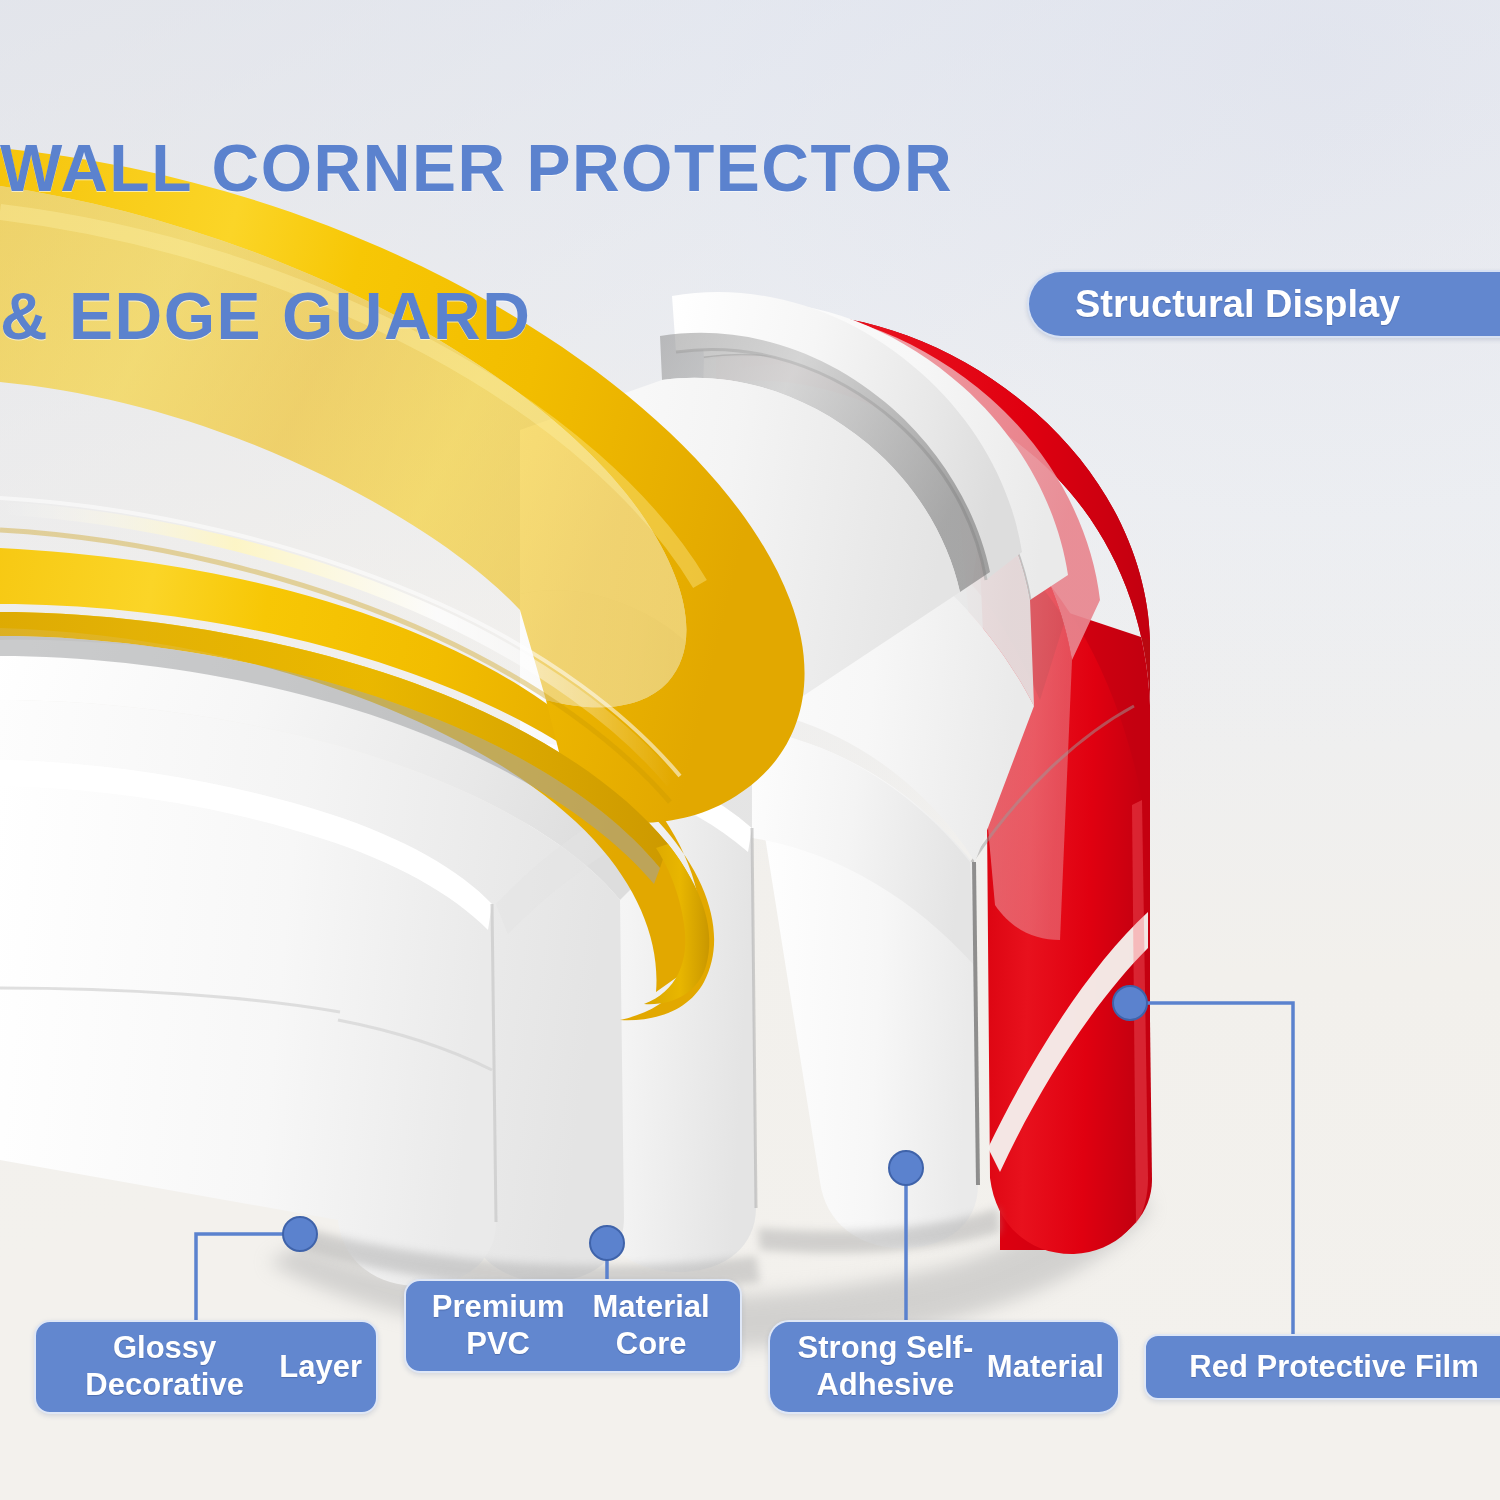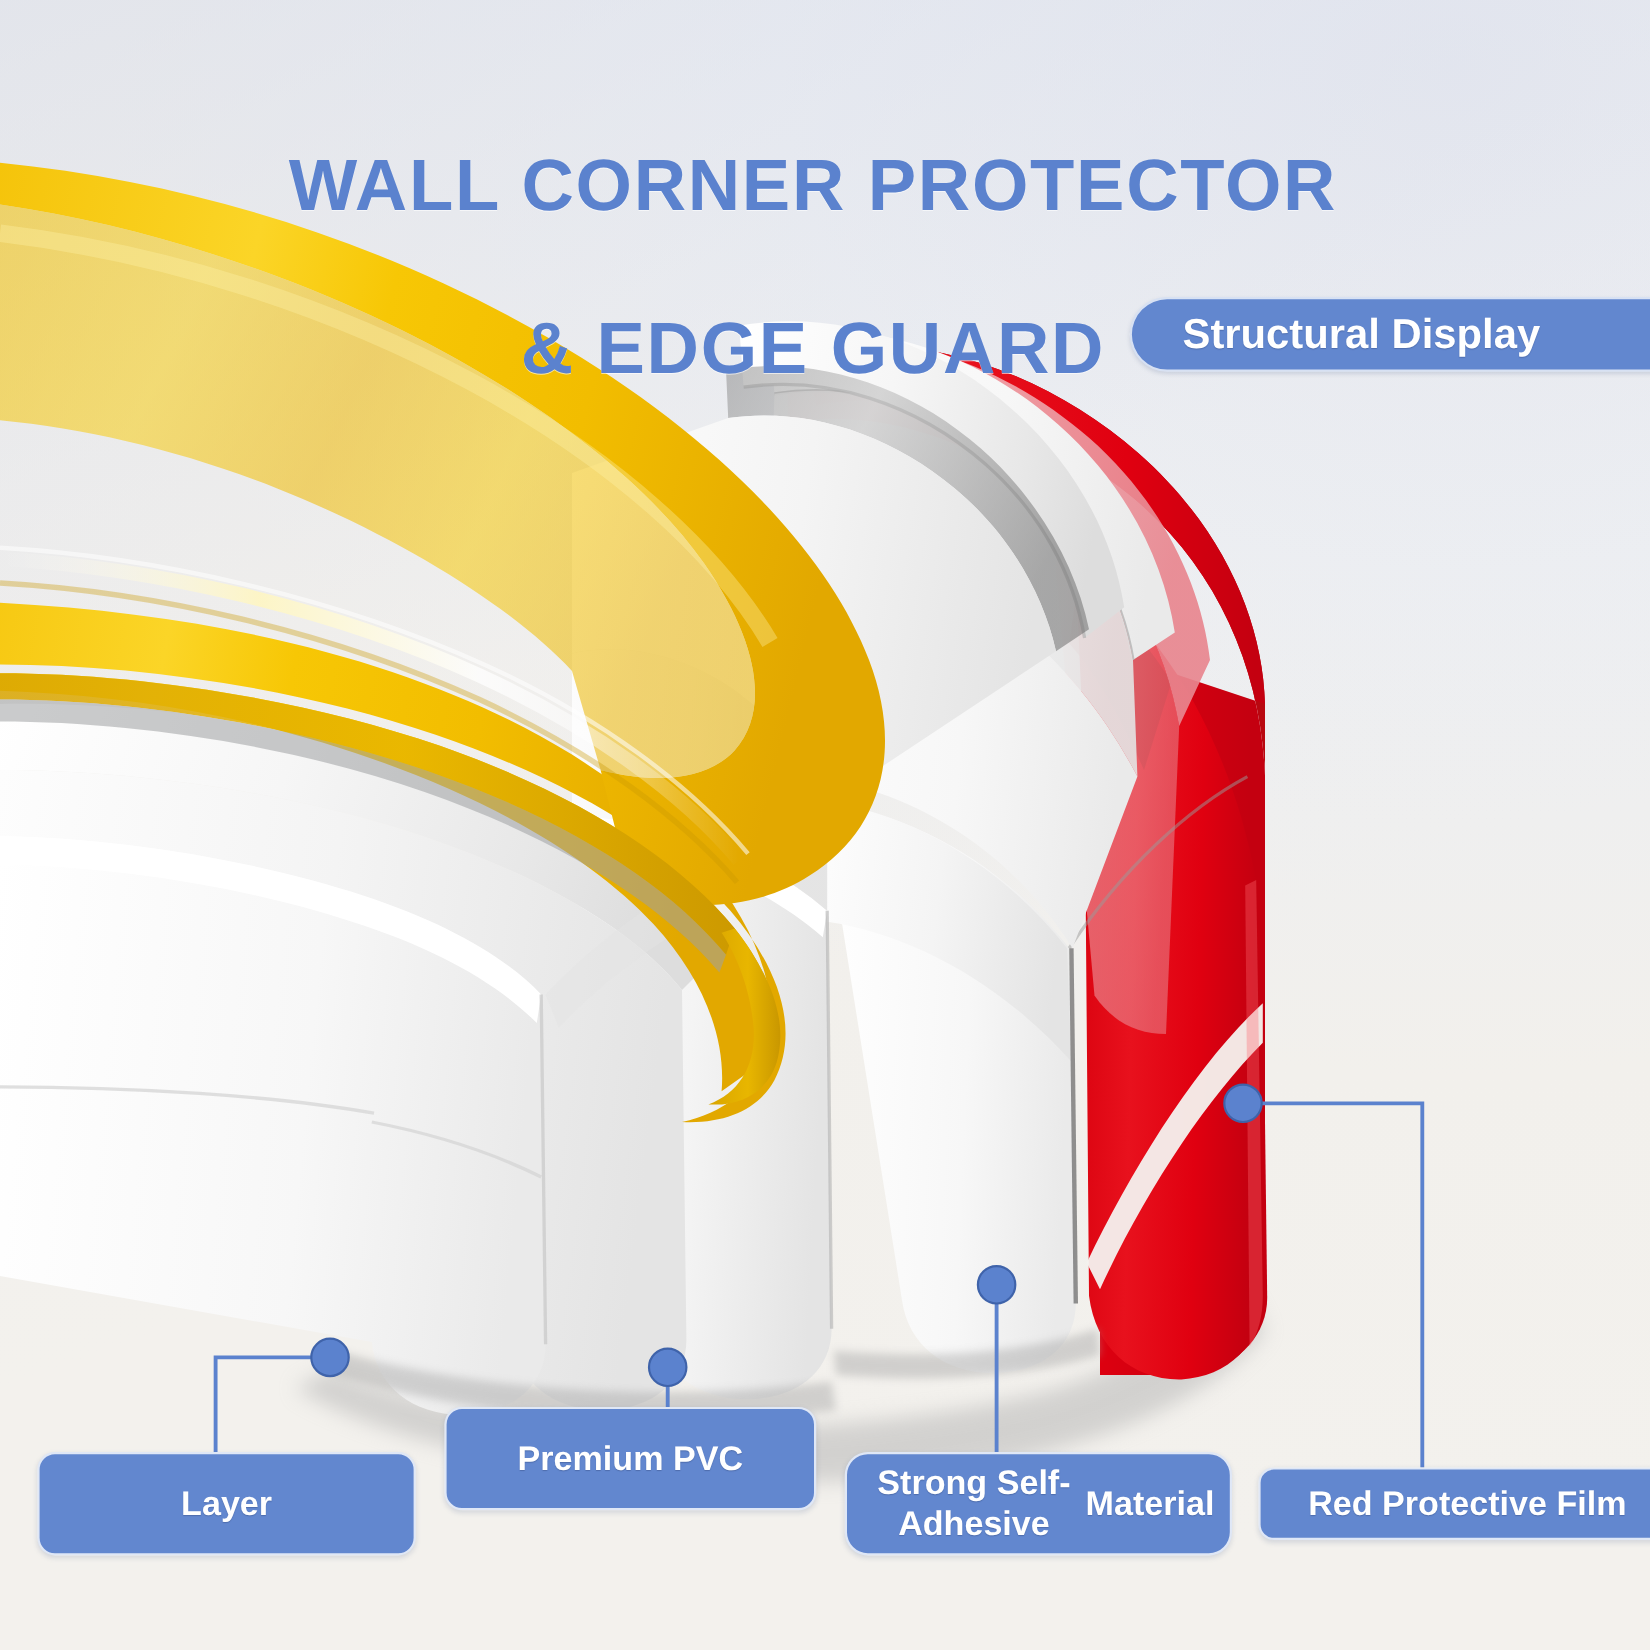--- a/index.html
+++ b/index.html
@@ -18,21 +18,21 @@
   .bg-tint{position:absolute;inset:0;
      background:linear-gradient(160deg, rgba(214,220,235,.55) 0%, rgba(236,236,238,.15) 38%, rgba(243,241,237,0) 62%);
   }
 
   
   #art{position:absolute;left:0;top:0;width:1500px;height:1500px;}
 
   
   .title{
     position:absolute;left:0;right:22px;top:58px;
-    text-align:center;
+    text-align:left;
     color:#5b82ce;
     font-size:66px;font-weight:bold;
     letter-spacing:1.5px;
     line-height:1.12;
     text-shadow:0 1px 0 rgba(255,255,255,.6);
     white-space:pre-line;
     pointer-events:none;
   }
   .title .l1{display:block;}
   .title .l2{display:block;}
@@ -413,26 +413,28 @@
   </svg>
 
   <div class="title">
     <span class="l1">WALL CORNER PROTECTOR</span>
     <span class="l2">&amp; EDGE GUARD</span>
   </div>
 
   <div class="pill" id="badge-structural">Structural Display</div>
 
   <div class="label-pill" id="label-1">
+      <span>Glossy Decorative</span>
       <br>
       <span>Layer</span>
     </div>
   <div class="label-pill" id="label-2">
       <span>Premium PVC</span>
       <br>
+      <span>Material Core</span>
     </div>
   <div class="label-pill" id="label-3">
       <span>Strong Self-Adhesive</span>
       <br>
       <span>Material</span>
     </div>
   <div class="label-pill" id="label-4">Red Protective Film</div>
 
 </div>
 

